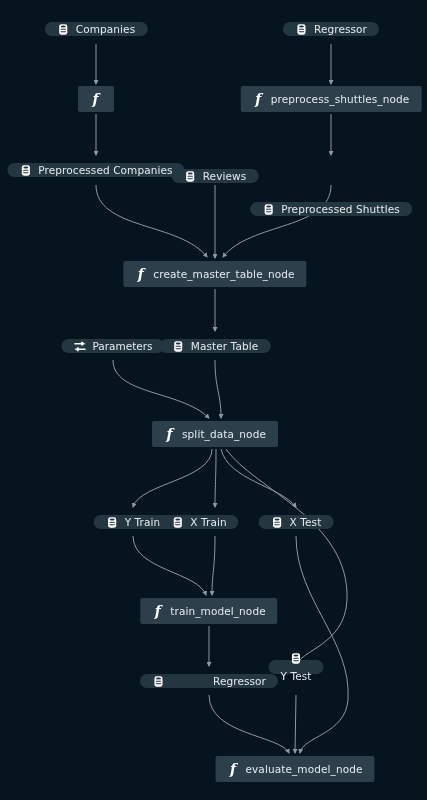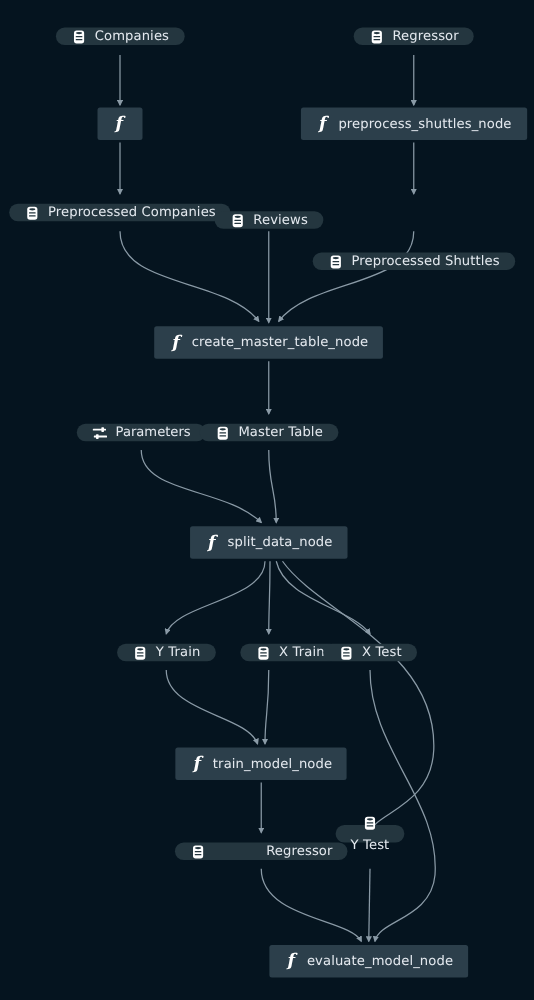--- a/index.html
+++ b/index.html
@@ -216,21 +216,21 @@
         <span class="icon">
           <svg width="13" height="13" viewBox="0 0 16 16">
             <rect x="3" y="1.6" width="10" height="12.8" rx="2.6" fill="#fff"></rect>
             <ellipse cx="8" cy="4.3" rx="3.1" ry="1.1" fill="#24363f"></ellipse>
             <rect x="4.7" y="7.1" width="6.6" height="1.25" rx="0.5" fill="#24363f"></rect>
             <rect x="4.7" y="10.1" width="6.6" height="1.25" rx="0.5" fill="#24363f"></rect>
           </svg>
         </span>
         <span class="node-label">Y Train</span>
       </div>
-      <div class="node data" style="left: 232px; top: 522px;">
+      <div class="node data" style="left: 199px; top: 522px;">
         <span class="icon">
           <svg width="13" height="13" viewBox="0 0 16 16">
             <rect x="3" y="1.6" width="10" height="12.8" rx="2.6" fill="#fff"></rect>
             <ellipse cx="8" cy="4.3" rx="3.1" ry="1.1" fill="#24363f"></ellipse>
             <rect x="4.7" y="7.1" width="6.6" height="1.25" rx="0.5" fill="#24363f"></rect>
             <rect x="4.7" y="10.1" width="6.6" height="1.25" rx="0.5" fill="#24363f"></rect>
           </svg>
         </span>
         <span class="node-label">X Train</span>
       </div>

